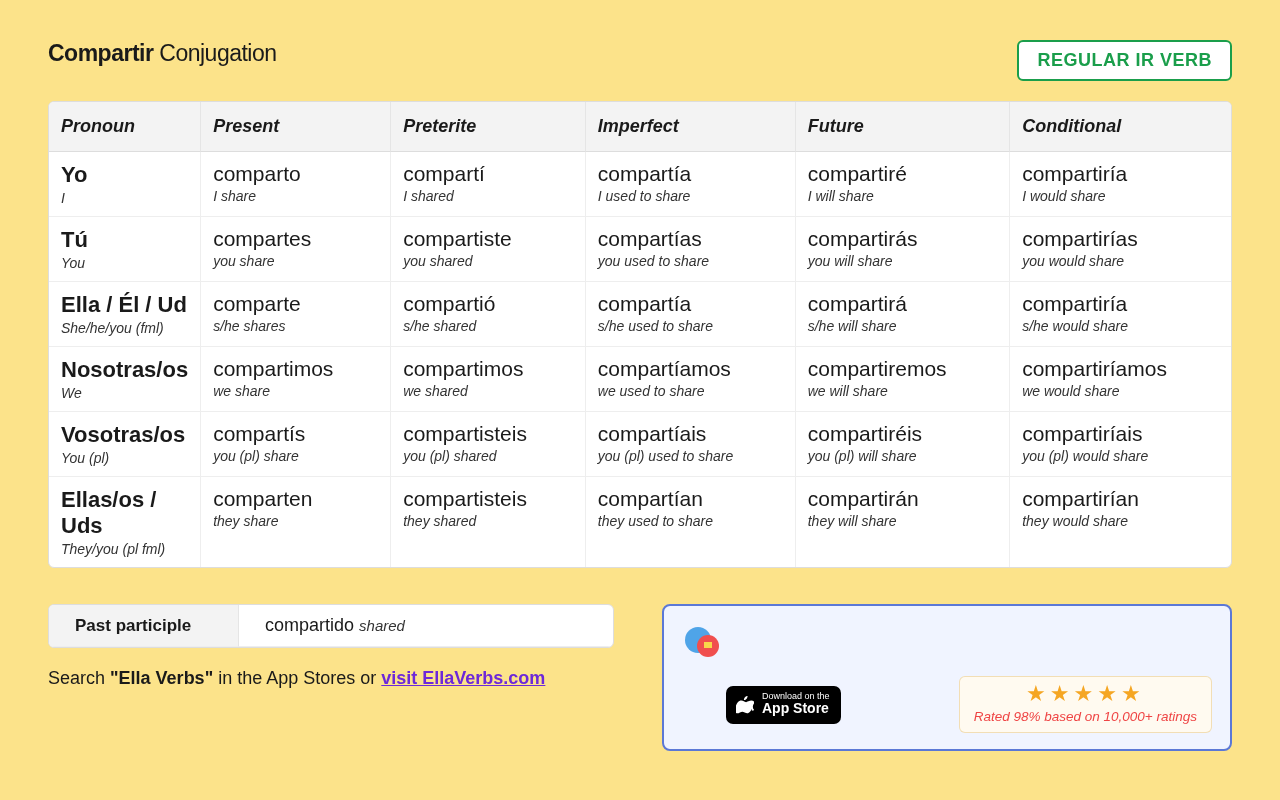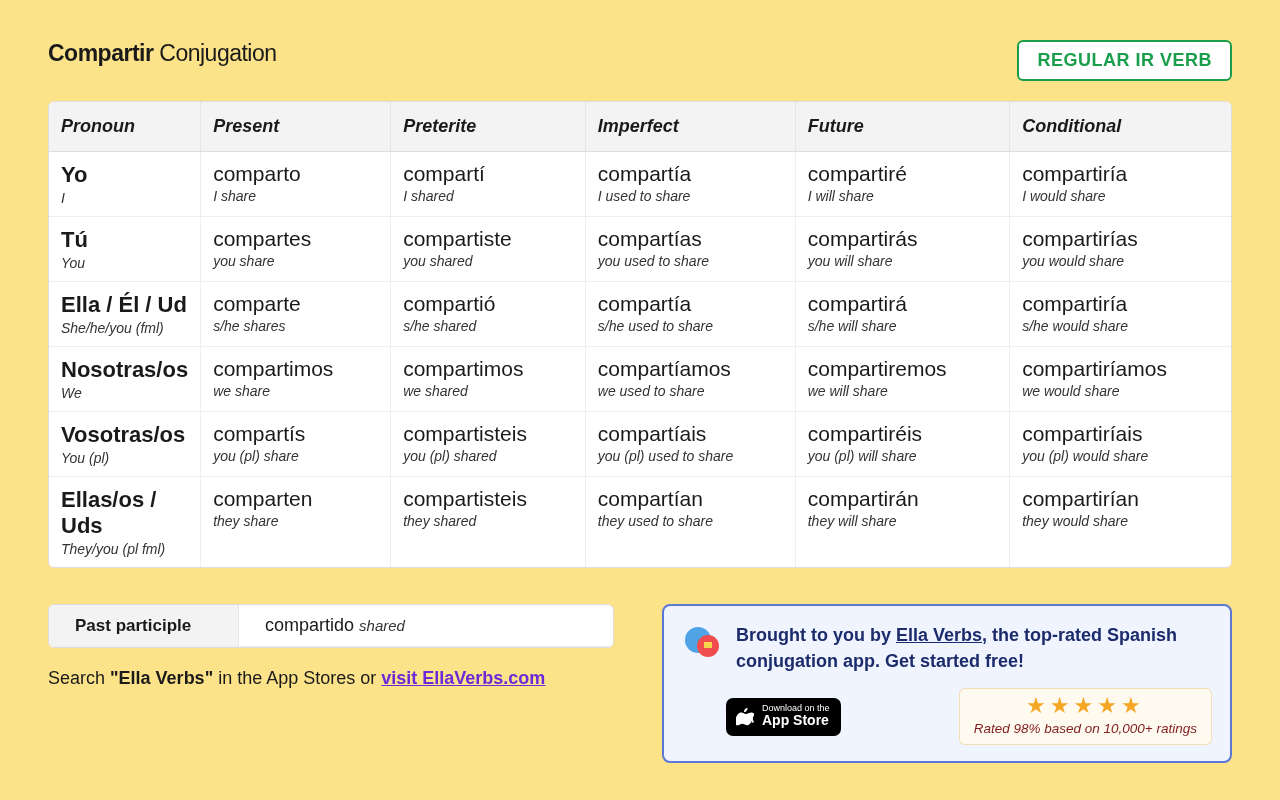--- a/index.html
+++ b/index.html
@@ -157,21 +157,21 @@
   .apple-icon svg, .play-icon svg { display: block; }
   .rating-box {
     margin-left: auto;
     background: #fffaf0;
     border: 1px solid #d9a93e55;
     border-radius: 6px;
     padding: 6px 14px 8px 14px;
     text-align: center;
   }
   .stars { color: #f5a623; font-size: 22px; letter-spacing: 4px; line-height: 1; }
-  .rating-text { font-size: 13.5px; font-style: italic; color: #7f1d1d; margin-top: 4px; }
+  .rating-text { font-size: 13.5px; font-style: italic; color: #ef4444; margin-top: 4px; }
 </style>
 </head>
 <body>
 
 <div class="header-row">
   <div class="title-block">
     <h1>
       <span class="verb">Compartir</span><span> Conjugation</span>
     </h1>
   </div>
@@ -365,23 +365,20 @@
   </div>
 
   <div class="promo-card">
     <div class="promo-top">
       <div class="promo-icon">
         <svg viewBox="0 0 40 40" width="40" height="40">
           <circle cx="16" cy="18" r="13" fill="#4fa4e8"></circle>
           <circle cx="26" cy="24" r="11" fill="#f04e4e"></circle>
           <rect x="22" y="20" width="8" height="6" fill="#f9d74a"></rect>
         </svg>
-      </div>
-      <div class="promo-text">
-        <span>Brought to you by </span><a href="#">Ella Verbs</a><span>, the top-rated Spanish conjugation app. Get started free!</span>
       </div>
     </div>
     <div class="promo-buttons">
       <div class="store-badge">
         <span class="apple-icon">
           <svg width="18" height="20" viewBox="0 0 170 170" fill="#fff">
               <path d="M150 120c-4 10-9 19-16 27-9 11-18 17-28 17-7 0-15-3-24-8-9-5-16-8-22-8s-14 3-23 8c-9 6-17 8-23 8-11 0-21-7-31-21C-8 120-2 82 17 60c9-11 21-17 34-17 8 0 17 3 27 8 9 5 15 7 18 7s10-3 21-8c11-6 20-8 27-8 16 1 28 8 37 21-15 9-22 22-22 38 0 13 5 24 14 33-7 2-14 4-23 6zM110 0c0 9-3 17-9 25-7 9-16 14-26 13-1-9 2-18 9-26 7-8 16-12 26-12z"></path>
             </svg>
         </span>
         <div>

